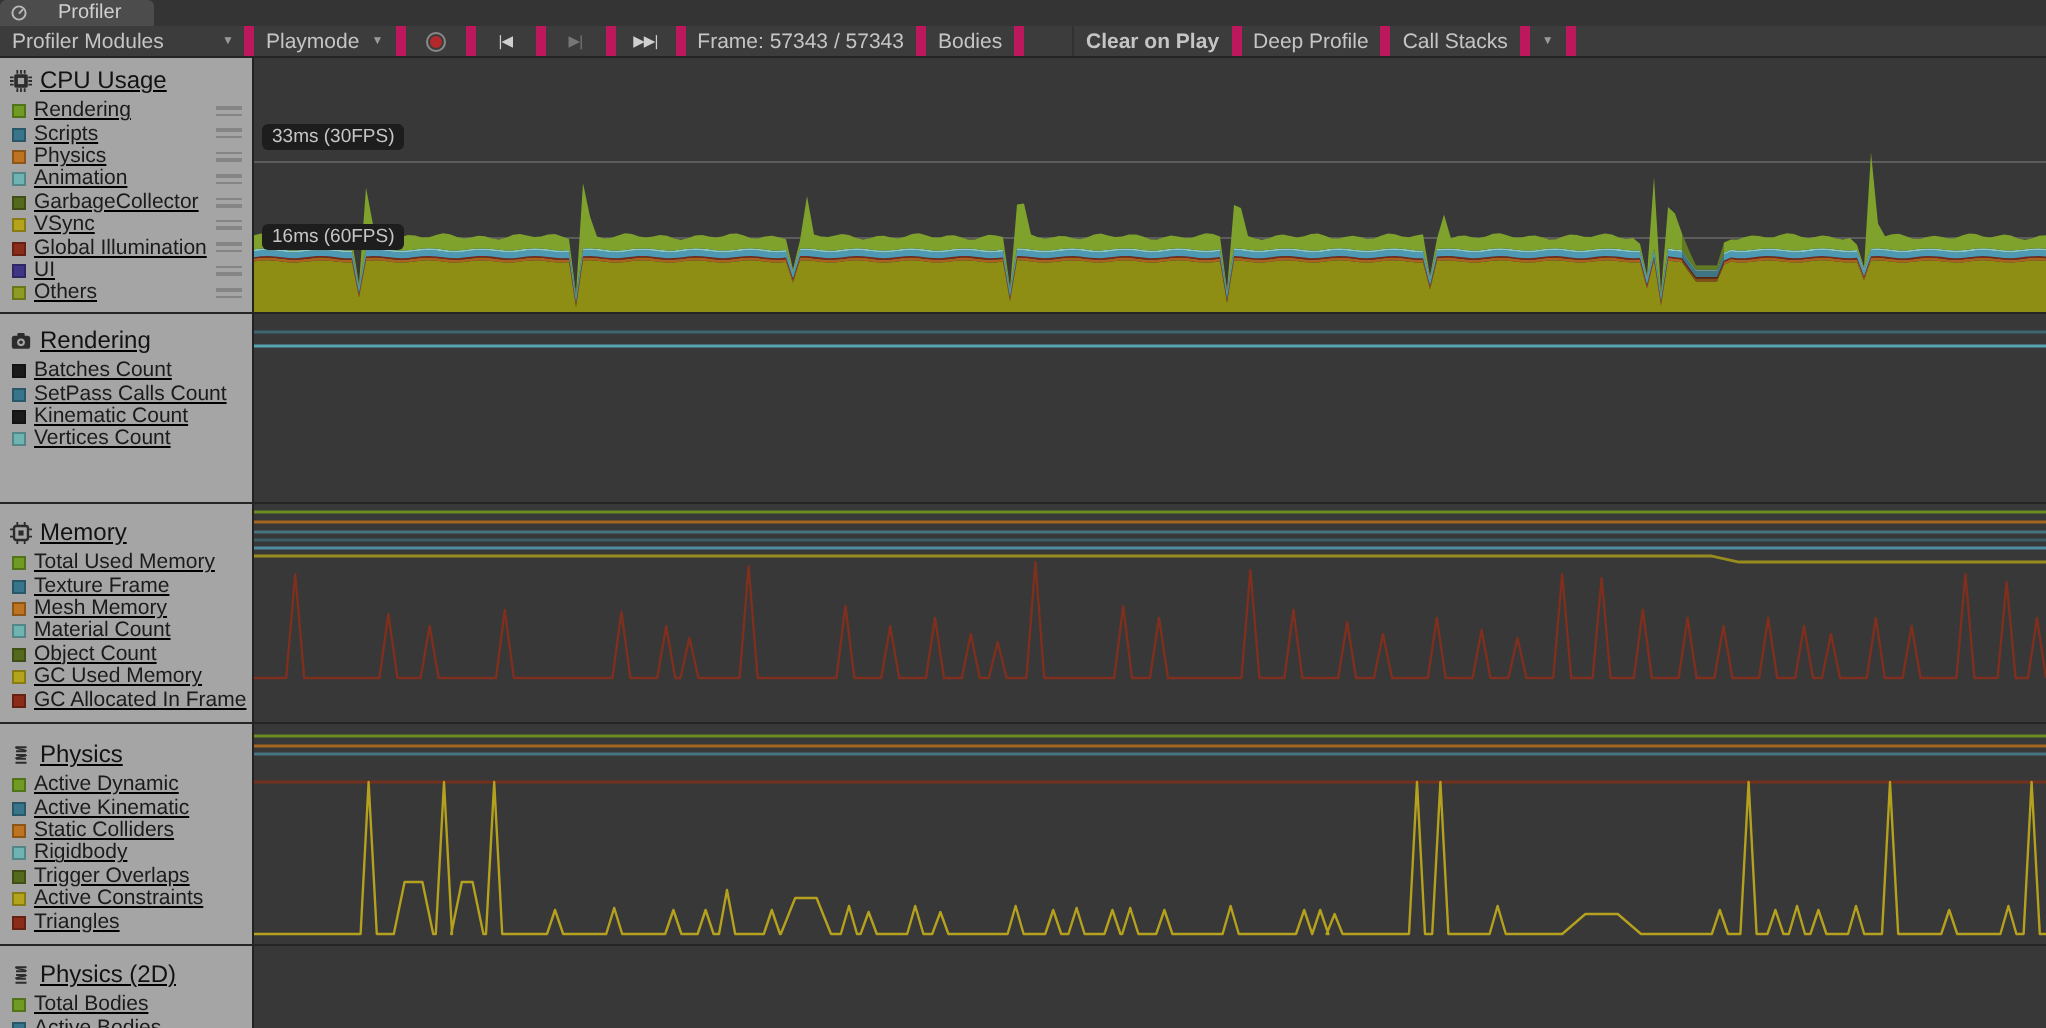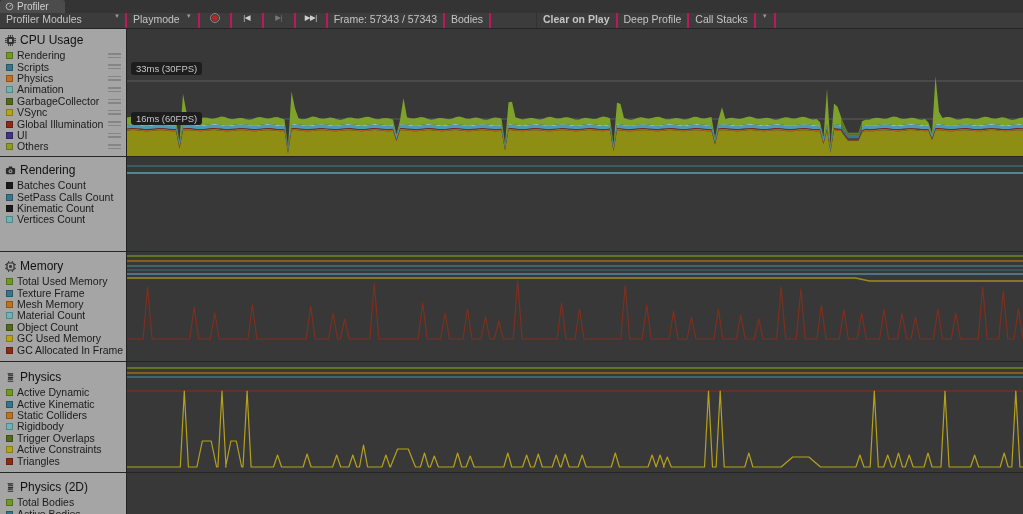--- a/index.html
+++ b/index.html
@@ -1,35 +1,35 @@
 <!DOCTYPE html>
 <html><head>
 <meta charset="utf-8">
 <style>
   html,body{margin:0;padding:0;background:#4a4a4a;font-family:"Liberation Sans",sans-serif;}
   .app{position:relative;width:1023px;height:514px;background:#383838;overflow:hidden;}
   
   .tabstrip{height:13px;background:#343434;display:flex;align-items:stretch;}
-  .tab{display:flex;align-items:center;gap:3px;padding:0 16px 0 5px;background:#4c4c4c;border-radius:3px 3px 0 0;font-size:10px;color:#d0d0d0;}
+  .tab{display:flex;align-items:center;gap:15px;padding:0 16px 0 5px;background:#4c4c4c;border-radius:3px 3px 0 0;font-size:10px;color:#d0d0d0;}
   .tab-icon svg{display:block;width:9px;height:9px;}
   
   .toolbar{height:15px;background:#3c3c3c;border-bottom:1px solid #242424;display:flex;align-items:stretch;font-size:10.5px;color:#c5c5c5;position:relative;box-sizing:content-box;}
-  .tb{display:flex;align-items:flex-start;padding:0 6px;border-right:2px solid #be185d;white-space:nowrap;}
+  .tb{display:flex;align-items:center;padding:0 6px;border-right:5px solid #be185d;white-space:nowrap;}
   .tb.dd .arrow{font-size:6px;color:#9a9a9a;margin-left:6px;}
   .tb-modules{width:127px;box-sizing:border-box;justify-content:space-between;padding-right:5px;}
   .tb-btn{justify-content:center;min-width:18px;cursor:default;font-size:7.5px;letter-spacing:-0.5px;color:#cfcfcf;}
   .tb-btn.dim{color:#777;}
   .rec-ring{width:10px;height:10px;border-radius:50%;border:1px solid #8a8a8a;display:flex;align-items:center;justify-content:center;box-sizing:border-box;}
   .rec-dot{width:6px;height:6px;border-radius:50%;background:#b3282a;}
   .tb-right{position:absolute;left:536px;top:0;height:15px;display:flex;align-items:stretch;}
   .tb-right .tb:first-child{border-left:1px solid #313131;font-weight:bold;}
   
   .main{display:flex;flex-direction:column;}
   .mrow{display:flex;box-sizing:border-box;border-bottom:1px solid #252525;overflow:hidden;}
-  .side{width:127px;flex:none;box-sizing:border-box;background:#a5a5a5;border-right:1px solid #222;overflow:hidden;}
+  .side{width:127px;flex:none;box-sizing:border-box;background:#a5a5a5;border-right:1px solid #222;overflow:hidden;text-decoration:underline;}
   .mhead{display:flex;align-items:center;gap:4px;padding:3px 0 3px 5px;font-size:12px;color:#121212;}
   .mhead .micon svg{display:block;width:11px;height:11px;}
   .lrow{display:flex;align-items:center;height:11.4px;padding-left:6px;font-size:10.5px;line-height:11px;color:#1b1b1b;position:relative;}
   .sw{width:7px;height:7px;margin-right:4px;flex:none;outline:1px solid rgba(0,0,0,0.25);outline-offset:-1px;}
   .handle{position:absolute;right:5px;top:3px;width:13px;}
   .handle i{display:block;height:1.5px;background:#858585;margin-bottom:2px;}
   .chart{flex:1;position:relative;background:#383838;overflow:hidden;}
   .csvg{position:absolute;left:0;top:0;width:100%;height:100%;display:block;}
   .glabel{position:absolute;left:4px;background:#1d1d1d;color:#c6c6c6;font-size:9.5px;line-height:13px;padding:0 5px;border-radius:3px;z-index:3;white-space:nowrap;}
 </style>

